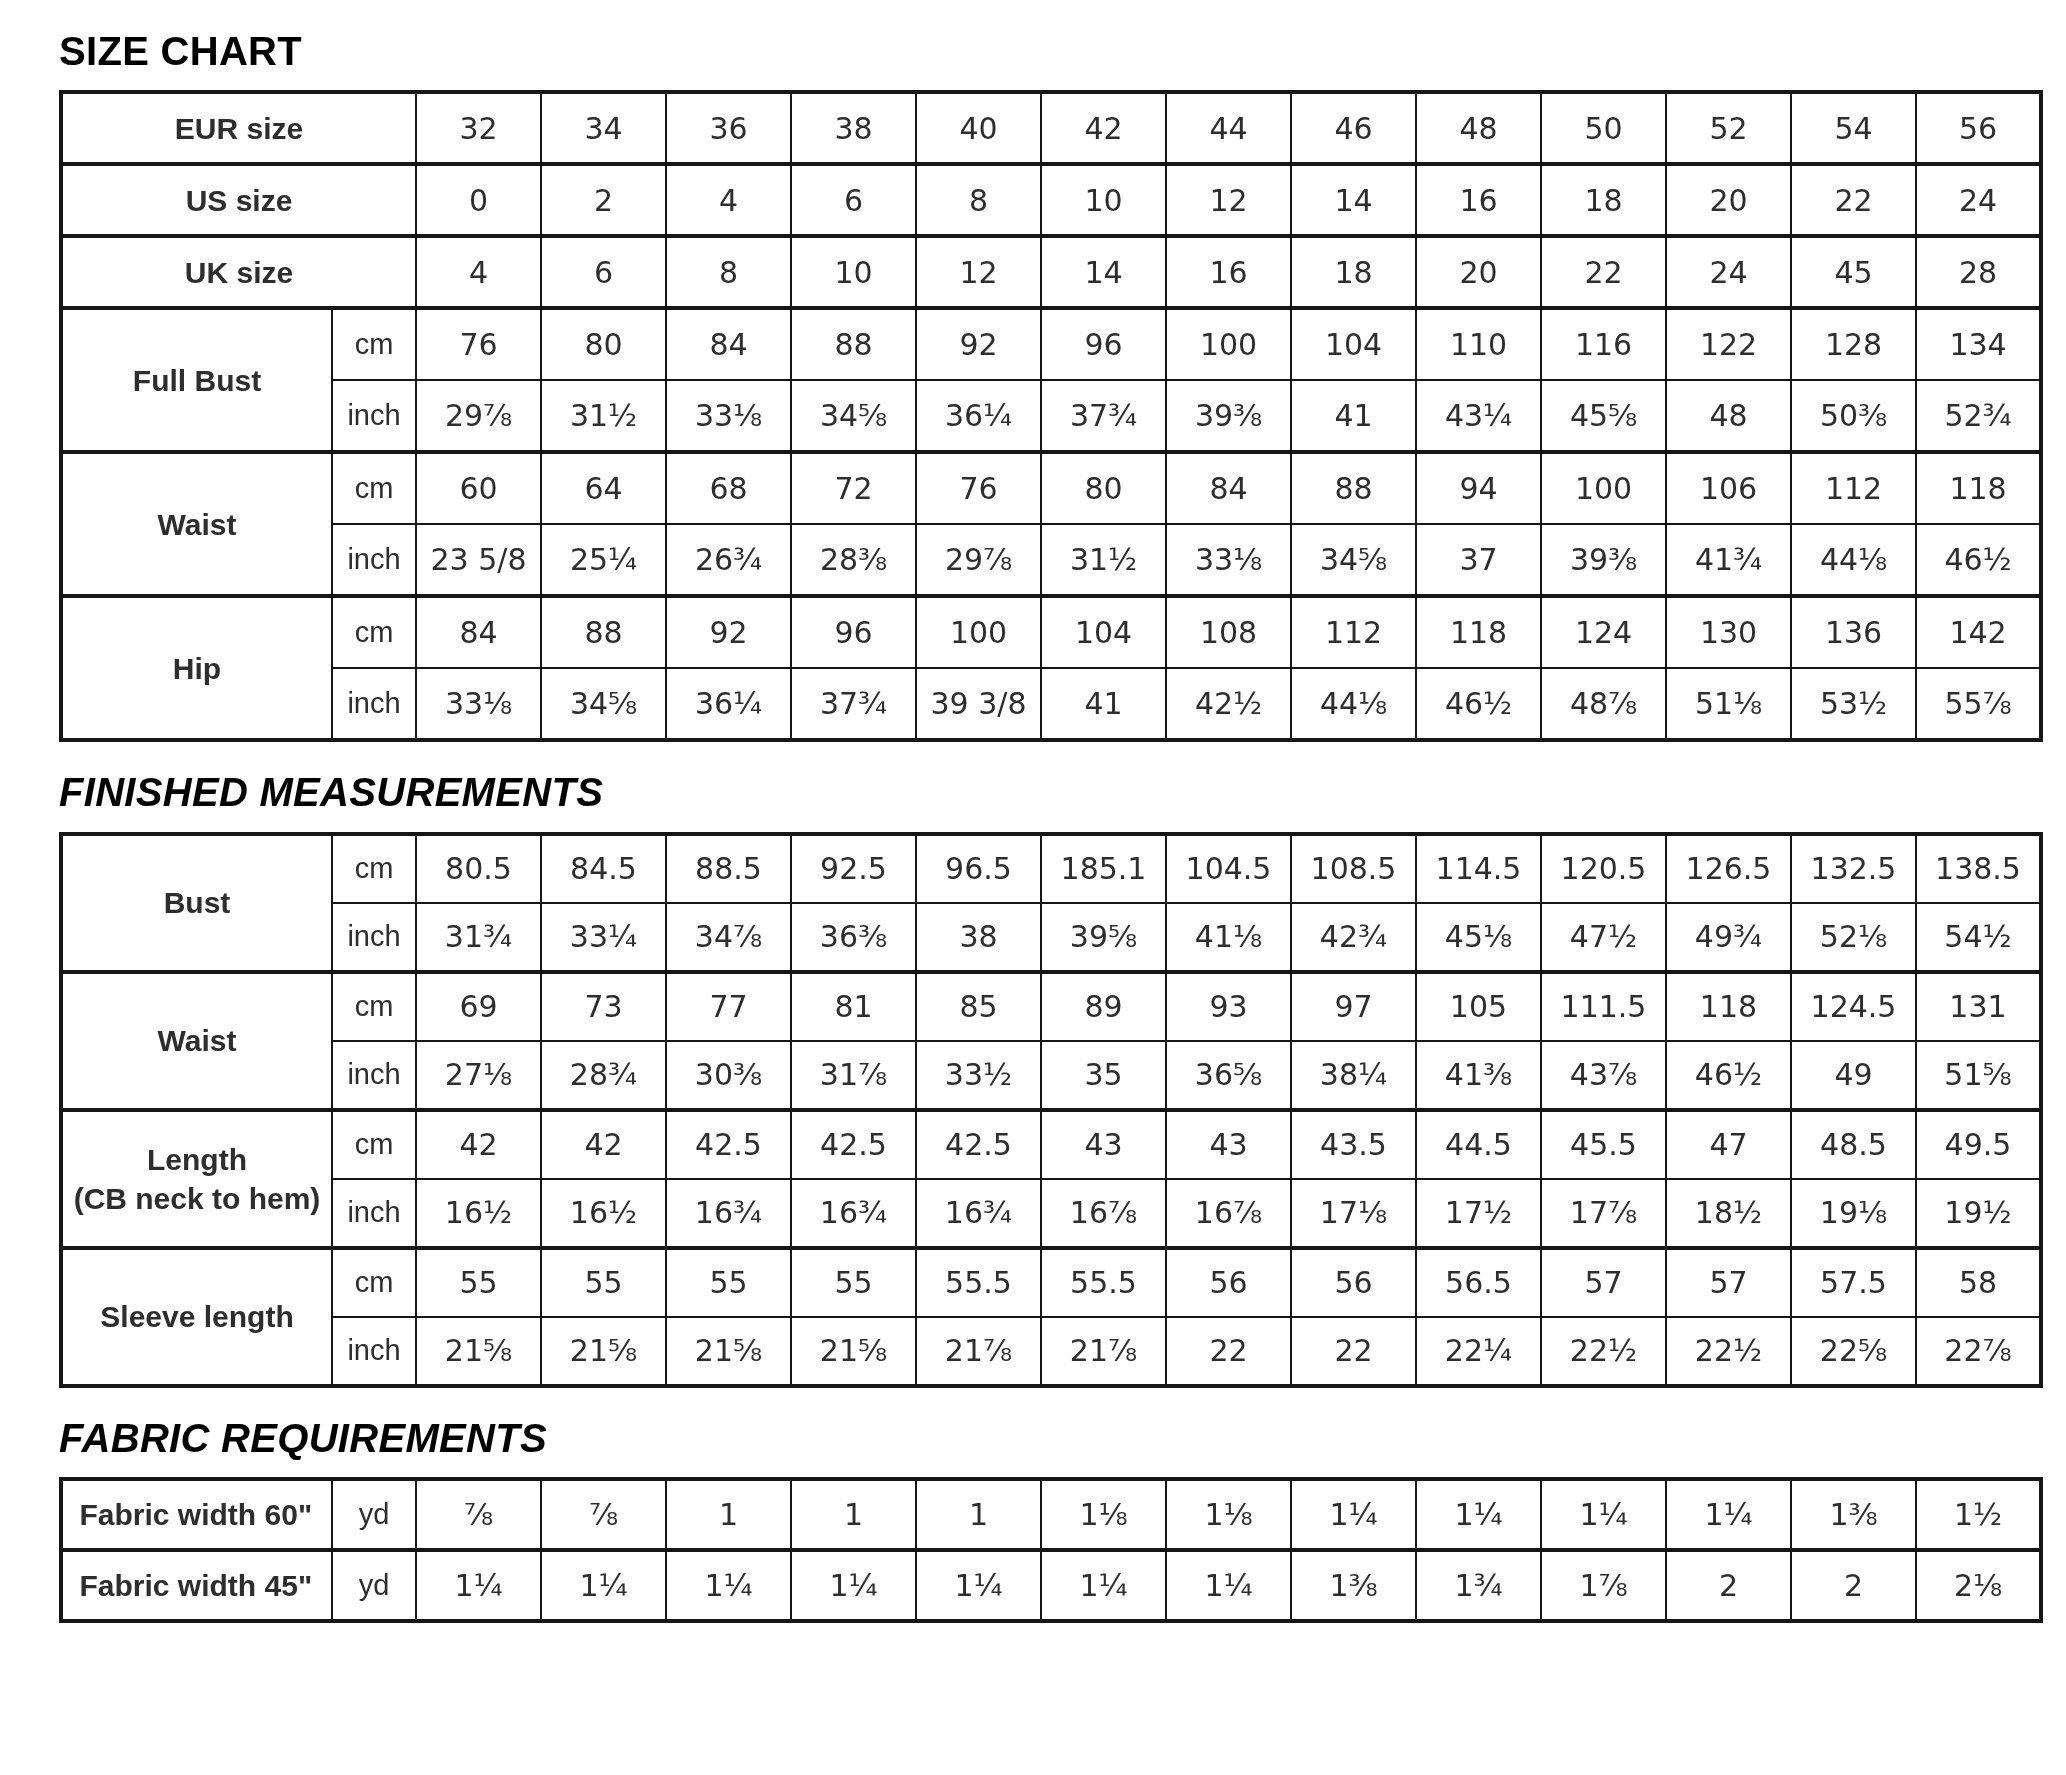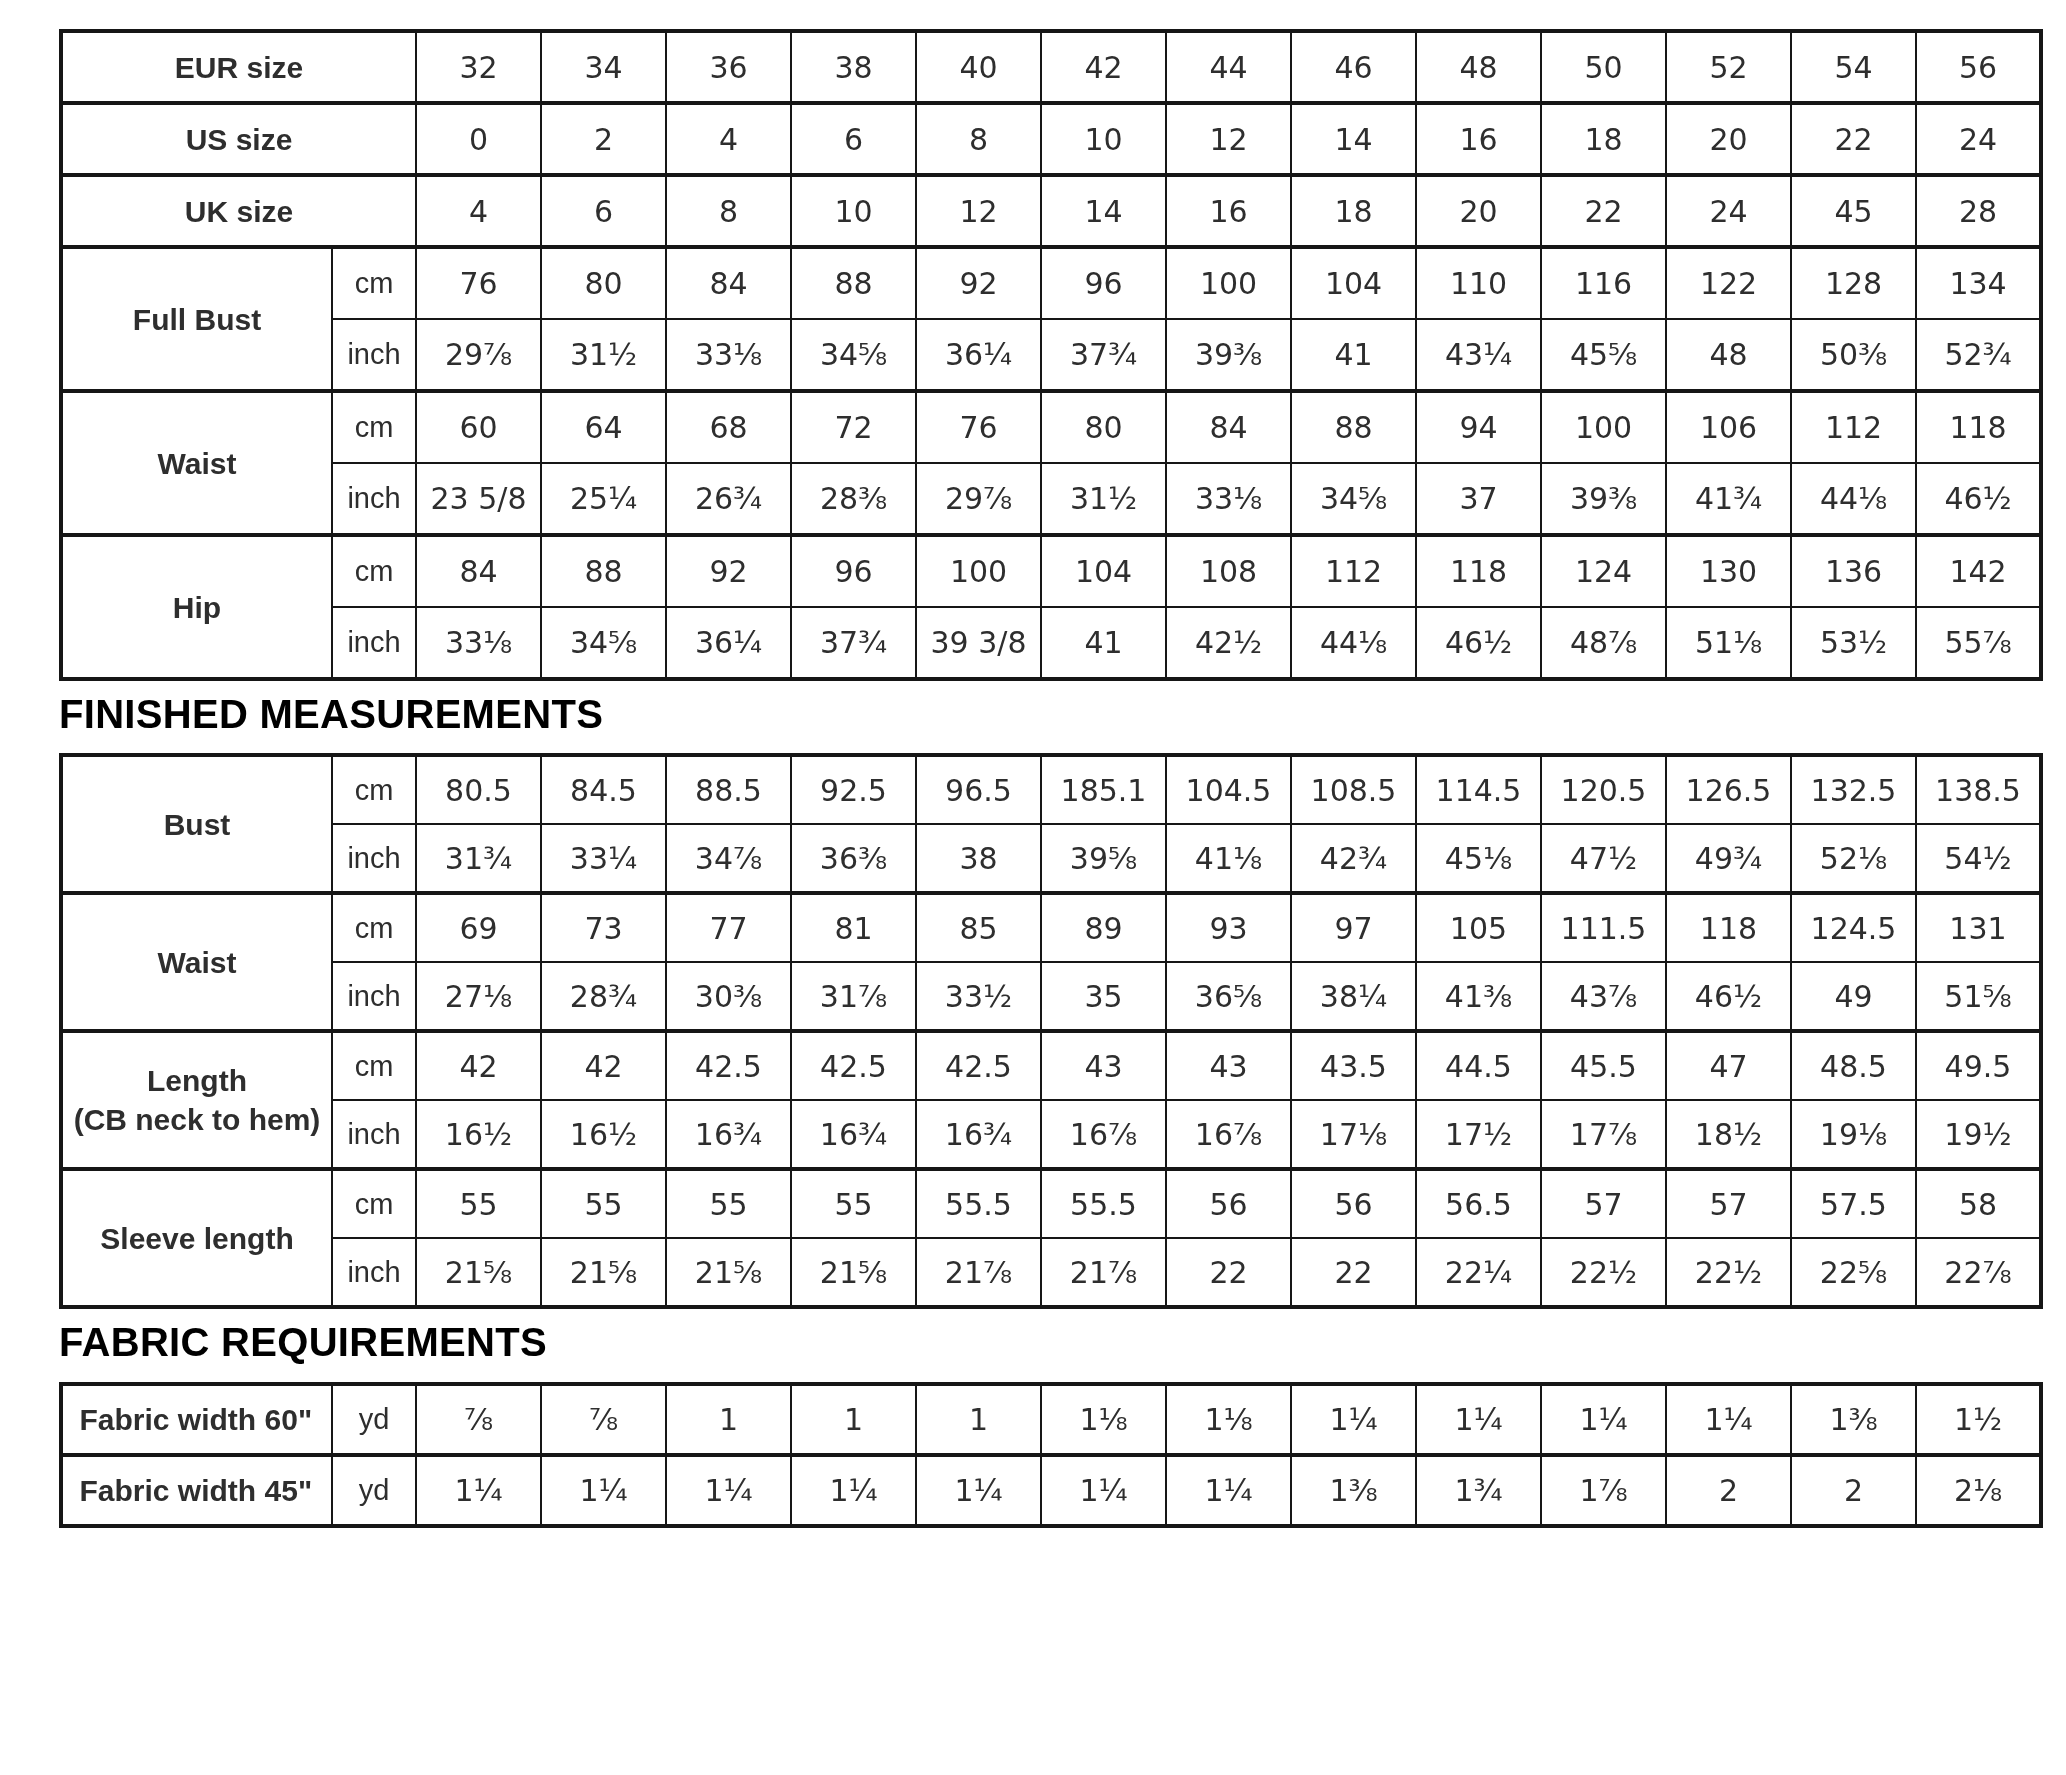--- a/index.html
+++ b/index.html
@@ -18,21 +18,22 @@
   .section-title {
     font-family: "Liberation Sans", "DejaVu Sans", sans-serif;
     font-weight: bold;
     font-size: 40px;
     line-height: 1.12;
     letter-spacing: 0.3px;
     color: #000000;
     margin: 0 0 16.5px 0;
   }
   section + section .section-title {
-    margin-top: 11px;
+    margin-top: 28px;
+    font-style: italic;
   }
   table.chart {
     border-collapse: collapse;
     table-layout: fixed;
     width: 1981px;
     border: 4.1px solid #161616;
   }
   .chart td {
     border: 2.1px solid #161616;
     text-align: center;
@@ -65,20 +66,21 @@
     text-align: left;
     padding-left: 16.5px;
   }
 </style>
 </head>
 <body>
 
 <main>
 
   <section id="size-chart">
+    <h2 class="section-title">SIZE CHART</h2>
     <div class="tbl-slot">
         <table class="chart sec-size">
           <colgroup>
             <col style="width: 271px;">
             <col style="width: 84px;">
             <col style="width: 125px;">
             <col style="width: 125px;">
             <col style="width: 125px;">
             <col style="width: 125px;">
             <col style="width: 125px;">

